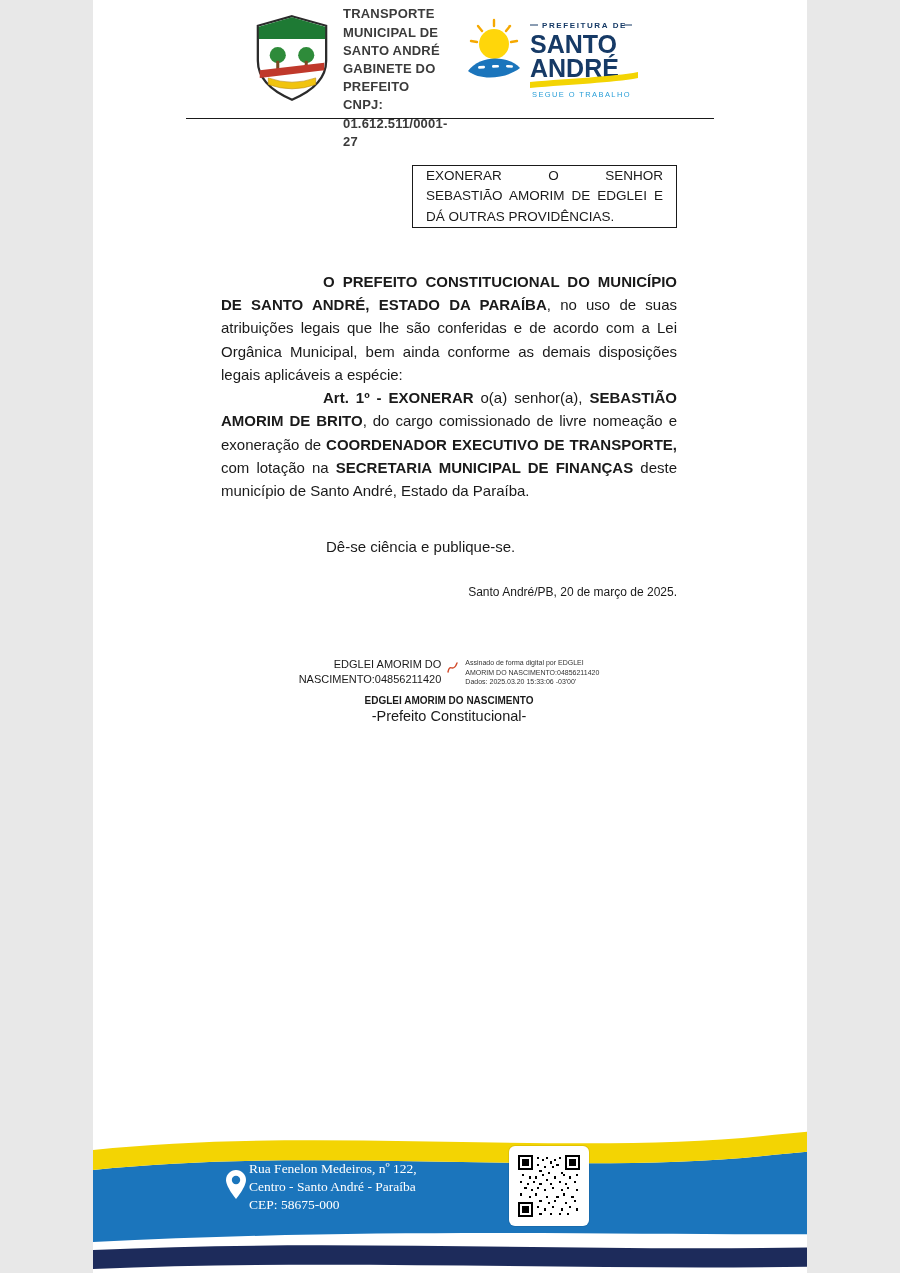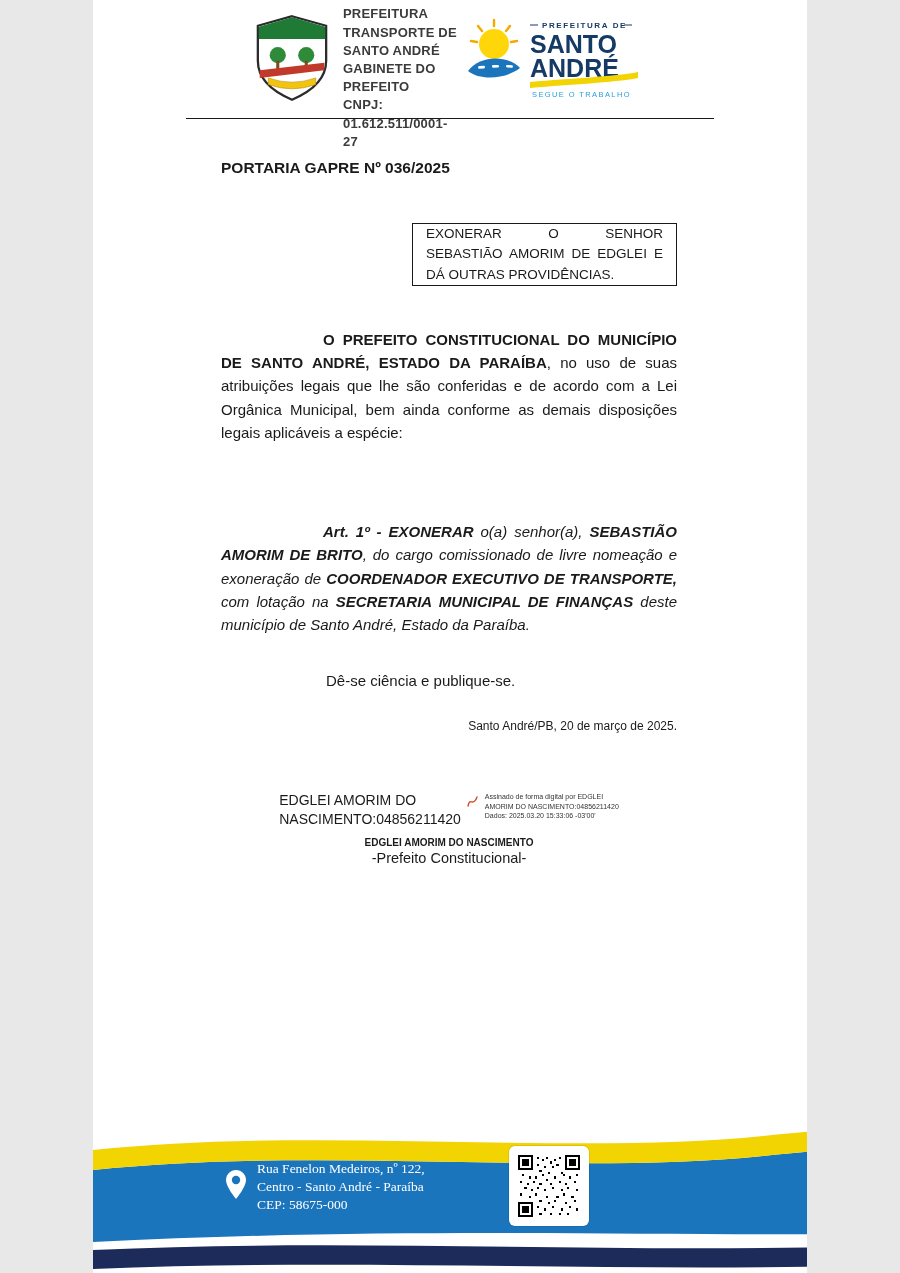--- a/index.html
+++ b/index.html
@@ -22,40 +22,40 @@
   .summary-box{
     width:237px;margin:46px 0 0 auto;border:1.6px solid #1a1a1a;
     padding:0 13px;font-size:13.5px;line-height:1.5;
   }
   .summary-box .ln{white-space:nowrap;}
   .summary-box .just{text-align:justify;text-align-last:justify;}
   .para{font-size:15px;line-height:1.55;text-align:justify;margin:0;}
   .indent{text-indent:102px;}
   .preamble{margin-top:42px;}
   .resolve{margin-top:66px;font-size:15px;font-weight:bold;}
-  .art1{margin-top:76px;font-style:italic;}
+  .art1{}
   .art3{margin-top:22px;}
   .closing{margin-top:36px;font-size:15px;padding-left:105px;}
   .dateline{margin-top:30px;font-size:12px;text-align:right;}
   
   .signature{width:360px;margin:58px auto 0 auto;text-align:center;}
   .sig-row{display:flex;justify-content:center;align-items:flex-start;gap:6px;text-align:left;}
-  .sig-id{font-size:14px;line-height:1.35;color:#1a1a1a;white-space:nowrap;}
+  .sig-id{font-size:11px;line-height:1.35;color:#1a1a1a;white-space:nowrap;text-align:right;}
   .sig-note{font-size:7px;line-height:1.35;color:#333;white-space:nowrap;padding-top:1px;}
   .sig-mark{flex:0 0 auto;margin-top:2px;}
   .sig-name{font-size:10px;font-weight:bold;margin-top:8px;}
   .sig-role{font-size:14.5px;margin-top:2px;}
   
   .footer{position:absolute;left:0;bottom:0;width:900px;height:175px;}
   .footer svg.waves{position:absolute;left:0;top:0;width:900px;height:175px;}
   .footer-content{
     position:absolute;left:0;top:62px;width:900px;display:flex;align-items:flex-start;
     color:#ffffff;font-family:"Liberation Serif",serif;
   }
-  .addr-group{display:flex;gap:10px;margin-left:132px;align-items:center;}
+  .addr-group{display:flex;gap:2px;margin-left:132px;align-items:center;}
   .addr-lines{font-size:13.5px;line-height:1.35;}
   .qr-box{
     position:absolute;left:416px;top:-14px;width:62px;height:62px;background:#ffffff;
     border-radius:6px;padding:9px;box-shadow:0 0 0 1px rgba(0,0,0,.08);
   }
   .mail-group{display:flex;gap:12px;margin-left:428px;align-items:center;}
   .mail-lines{font-size:13.5px;line-height:1.5;color:#fdf6d8;}
 </style>
 </head>
 <body>
@@ -71,21 +71,21 @@
           <circle cx="24" cy="44" r="8.5" fill="#2e8b3a"></circle>
           <rect x="22.4" y="50" width="3.2" height="11" fill="#7a4a21"></rect>
           <circle cx="54" cy="44" r="8.5" fill="#2e8b3a"></circle>
           <rect x="52.4" y="50" width="3.2" height="11" fill="#7a4a21"></rect>
           <path d="M5,60 L73,52 L73,60 L5,68 Z" fill="#c0392b"></path>
           <path d="M14,68 Q39,77 64,68 L64,75 Q39,84 14,75 Z" fill="#f1c40f" stroke="#b8860b" stroke-width="0.6"></path>
         </svg>
       </span>
       <div class="org-block">
         <div>ESTADO DA PARAÍBA</div>
-        <div>PREFEITURA TRANSPORTE DE SANTO ANDRÉ</div>
+        <div>TRANSPORTE MUNICIPAL DE SANTO ANDRÉ</div>
         <div>GABINETE DO PREFEITO</div>
         <div>CNPJ: 01.612.511/0001-27</div>
       </div>
     </div>
 
     <div>
       <svg width="180" height="90" viewBox="0 0 180 90" aria-hidden="true">
         <g>
           <g stroke="#f5a800" stroke-width="2.4" stroke-linecap="round">
             <line x1="32" y1="7" x2="32" y2="13"></line>
@@ -111,21 +111,20 @@
           <path d="M68,69 C110,65 150,64 176,59 L176,65 C150,70 110,71 68,75 Z" fill="#f3d403"></path>
           <text x="70" y="84" font-size="7.5" letter-spacing="1.4" fill="#2a9fd8">SEGUE O TRABALHO</text>
         </g>
       </svg>
     </div>
   </header>
   <hr class="header-rule">
 
   <main class="main">
 
-    <h1 class="doc-title">PORTARIA GAPRE Nº 036/2025</h1>
 
     <div class="summary-box">
       <div class="ln just">EXONERAR O SENHOR</div>
       <div class="ln just">SEBASTIÃO AMORIM DE EDGLEI E</div>
       <div class="ln">DÁ OUTRAS PROVIDÊNCIAS.</div>
     </div>
 
     <p class="para indent preamble"><span style="font-weight: bold;">O PREFEITO CONSTITUCIONAL DO MUNICÍPIO DE SANTO ANDRÉ, ESTADO DA PARAÍBA</span><span>, no uso de suas atribuições legais que lhe são conferidas e de acordo com a Lei Orgânica Municipal, bem ainda conforme as demais disposições legais aplicáveis a espécie:</span></p>
 
 

